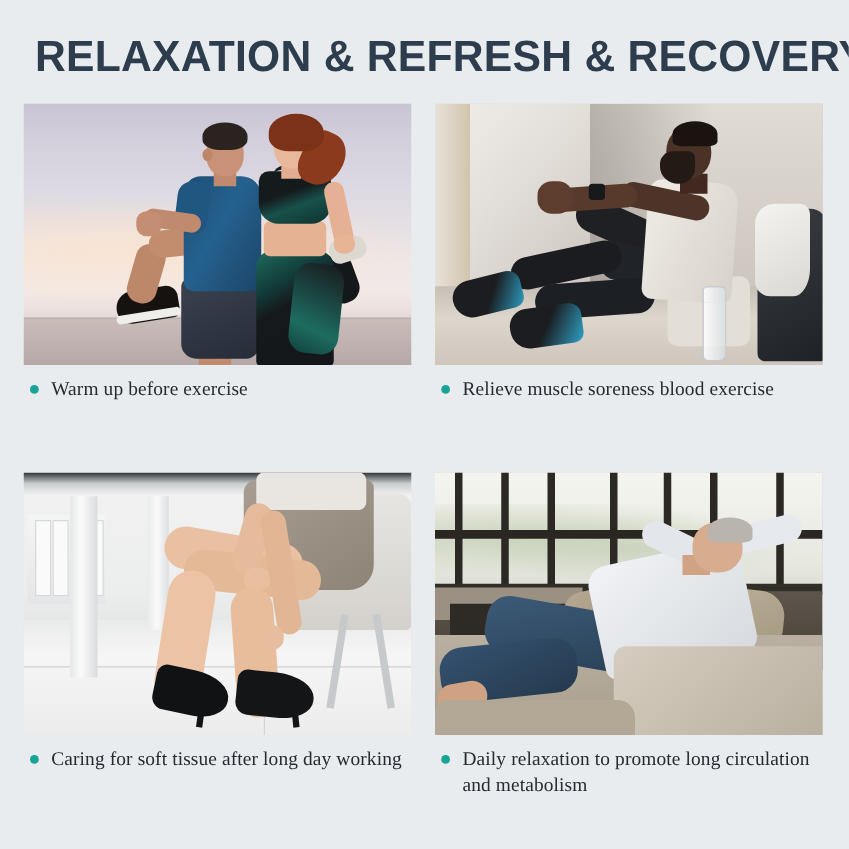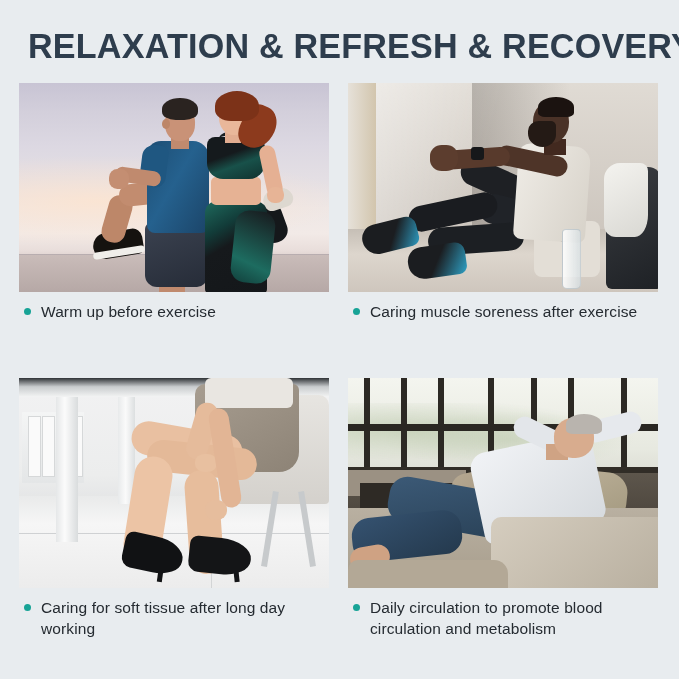--- a/index.html
+++ b/index.html
@@ -45,20 +45,21 @@
     position: absolute;
     left: 19px;
     top: 83px;
     width: 639px;
     height: 580px;
     display: grid;
     grid-template-columns: 310px 310px;
     grid-template-rows: auto auto;
     column-gap: 19px;
     row-gap: 0px;
+    font-family: Liberation Serif, serif;
   }
   .cell {
     width: 310px;
   }
   .cell.row2 { margin-top: 32px; }
 
   .photo {
     position: relative;
     width: 310px;
     height: 209px;
@@ -308,21 +309,21 @@
         <div class="t-hands"></div>
         <div class="t-watch"></div>
         <div class="t-neck"></div>
         <div class="t-head"></div>
         <div class="t-beard"></div>
         <div class="t-hair"></div>
         <div class="t-bottle"></div>
       </div>
       <div class="caption">
         <span class="bullet"></span>
-        <span class="caption-text">Caring muscle soreness after exercise</span>
+        <span class="caption-text">Relieve muscle soreness blood exercise</span>
       </div>
     </div>
 
     <div class="cell row2">
       <div class="photo p3">
         <div class="floor"></div>
         <div class="tile1"></div>
         <div class="tile2"></div>
         <div class="shelf"></div>
         <div class="binder" style="left:3%"></div>
@@ -382,18 +383,18 @@
         <div class="r4-armL"></div>
         <div class="r4-armR"></div>
         <div class="r4-neck"></div>
         <div class="r4-head"></div>
         <div class="r4-hair"></div>
         <div class="sofaArm"></div>
         <div class="r4-seat"></div>
       </div>
       <div class="caption">
         <span class="bullet"></span>
-        <span class="caption-text">Daily circulation to promote blood circulation and metabolism</span>
+        <span class="caption-text">Daily relaxation to promote long circulation and metabolism</span>
       </div>
     </div>
 
   </div>
 </div>
 
 </body></html>

